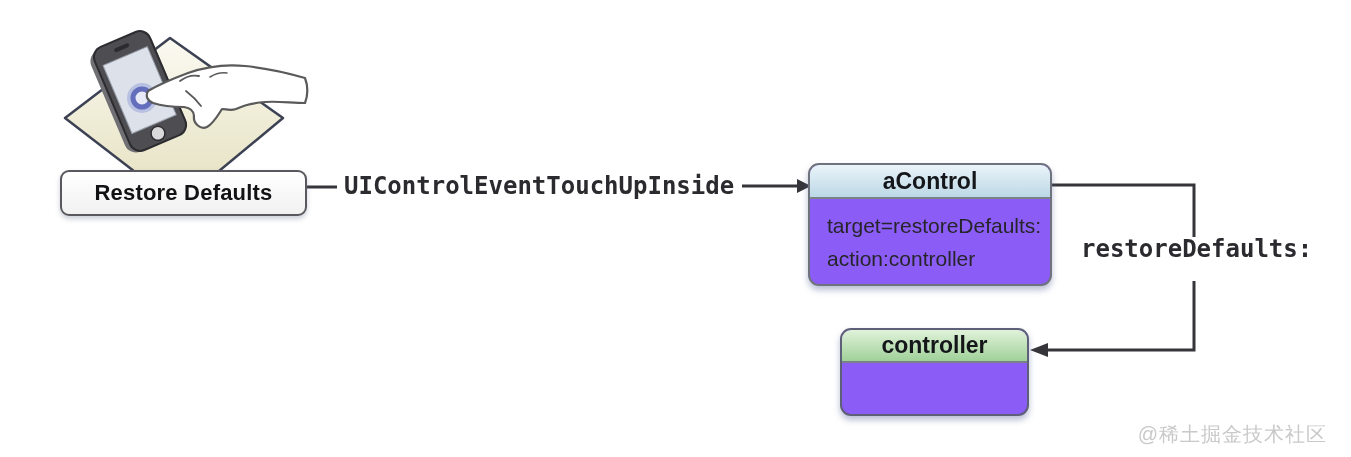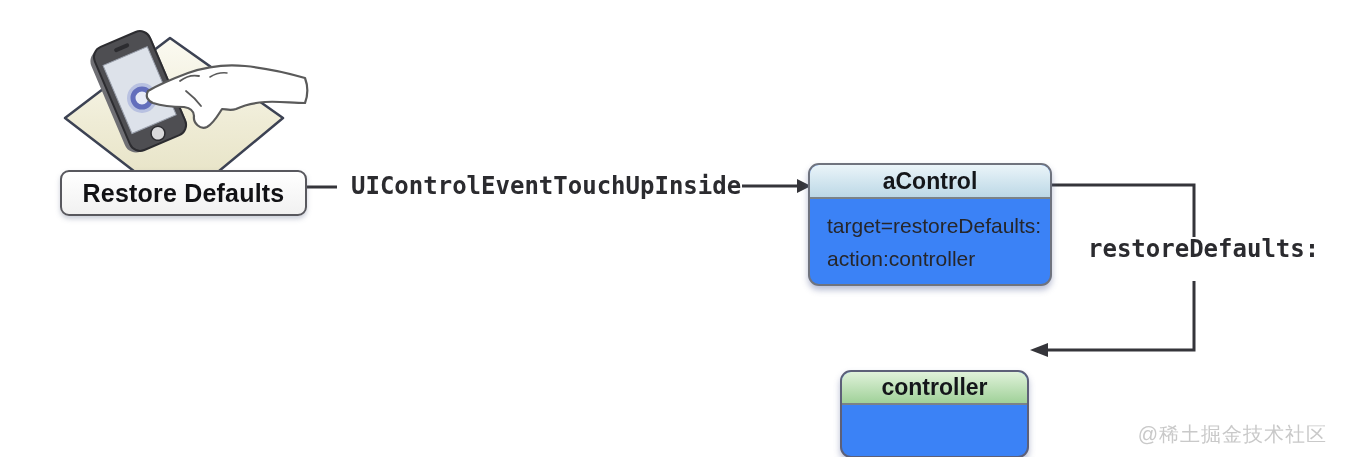--- a/index.html
+++ b/index.html
@@ -9,39 +9,39 @@
   }
   
   #illustration{position:absolute;left:40px;top:15px;z-index:1;}
   
   .restore-btn{
     position:absolute;left:60px;top:170px;width:243px;height:42px;z-index:3;
     background:linear-gradient(#ffffff,#f1f1f1);
     border:2.5px solid #58585e;border-radius:9px;
     display:flex;align-items:center;justify-content:center;
     box-shadow:0 3px 5px rgba(110,120,150,.35);
-    font-weight:bold;font-size:25px;color:#121215;letter-spacing:.2px;
+    font-weight:bold;font-size:22px;color:#121215;letter-spacing:.2px;
   }
   
   #connectors{position:absolute;left:0;top:0;width:1351px;height:457px;z-index:2;}
   
   .code-label{
     position:absolute;z-index:3;
     font-family:"DejaVu Sans Mono","Liberation Mono",monospace;
-    font-weight:bold;font-size:24px;color:#2b2b2f;white-space:nowrap;margin-left:7px;
+    font-weight:bold;font-size:24px;color:#2b2b2f;white-space:nowrap;
   }
   #event-label{left:344px;top:172px;height:28px;line-height:28px;}
   #action-label{left:1081px;top:235px;height:28px;line-height:28px;}
   
   .class-box{
-    position:absolute;z-index:3;border-radius:11px;background:#3b82f6;
+    position:absolute;z-index:3;border-radius:11px;background:#8b5cf6;
     box-shadow:0 4px 6px rgba(100,110,160,.45);overflow:hidden;
   }
   #acontrol-box{left:808px;top:163px;width:240px;height:119px;border:2.5px solid #6f737e;}
-  #controller-box{left:840px;top:328px;width:185px;height:84px;border:2.5px solid #5d6078;margin-top:42px;}
+  #controller-box{left:840px;top:328px;width:185px;height:84px;border:2.5px solid #5d6078;}
   .class-header{
     display:flex;align-items:center;justify-content:center;
     font-weight:bold;font-size:23px;color:#14161a;
     border-bottom:2px solid #7a8288;
   }
   #acontrol-box .class-header{height:32px;background:linear-gradient(#eaf4f9,#bcd8e6);}
   #controller-box .class-header{height:31px;background:linear-gradient(#e0f2da,#a0d199);}
   .class-body{padding:10px 0 0 17px;font-size:21px;font-weight:500;color:#26262a;line-height:33px;}
   
   #watermark{

